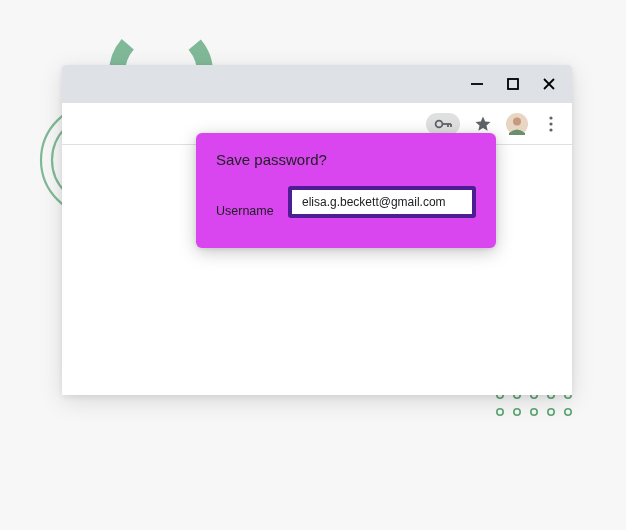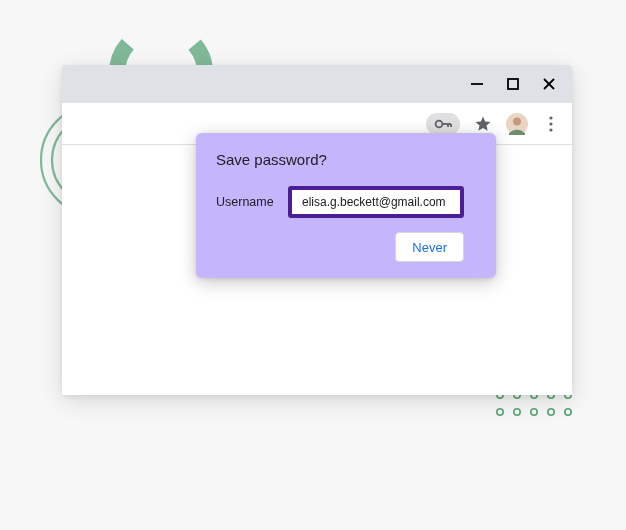--- a/index.html
+++ b/index.html
@@ -95,34 +95,34 @@
     .avatar svg { display: block; }
     .viewport {
       height: 250px;
       background: #fff;
     }
     .popover {
       position: absolute;
       top: 133px;
       left: 196px;
       width: 300px;
-      background: #c4b5fd;
+      background: #d946ef;
       border-radius: 6px;
       box-shadow: 0 4px 18px rgba(0,0,0,0.22), 0 1px 4px rgba(0,0,0,0.1);
-      padding: 18px 32px 16px 20px;
+      padding: 18px 20px 16px 20px;
     }
     .popover-title {
       font-size: 15px;
       color: #202124;
       margin-bottom: 18px;
       font-weight: 400;
     }
     .field-row {
       display: flex;
-      align-items: center;
+      align-items: flex-end;
       margin-bottom: 14px;
     }
     .field-label {
       width: 72px;
       font-size: 12.5px;
       color: #202124;
     }
     .field-input-wrap {
       flex: 1;
       position: relative;
@@ -277,15 +277,14 @@
 
   <div class="field-row">
     <div class="field-label">Username</div>
     <div class="field-input-wrap">
       <input class="field-input" type="text" value="elisa.g.beckett@gmail.com" style="">
     </div>
   </div>
 
 
   <div class="button-row">
-    <div class="btn btn-never">Never</div>
   </div>
 </div>
 
 </body></html>

